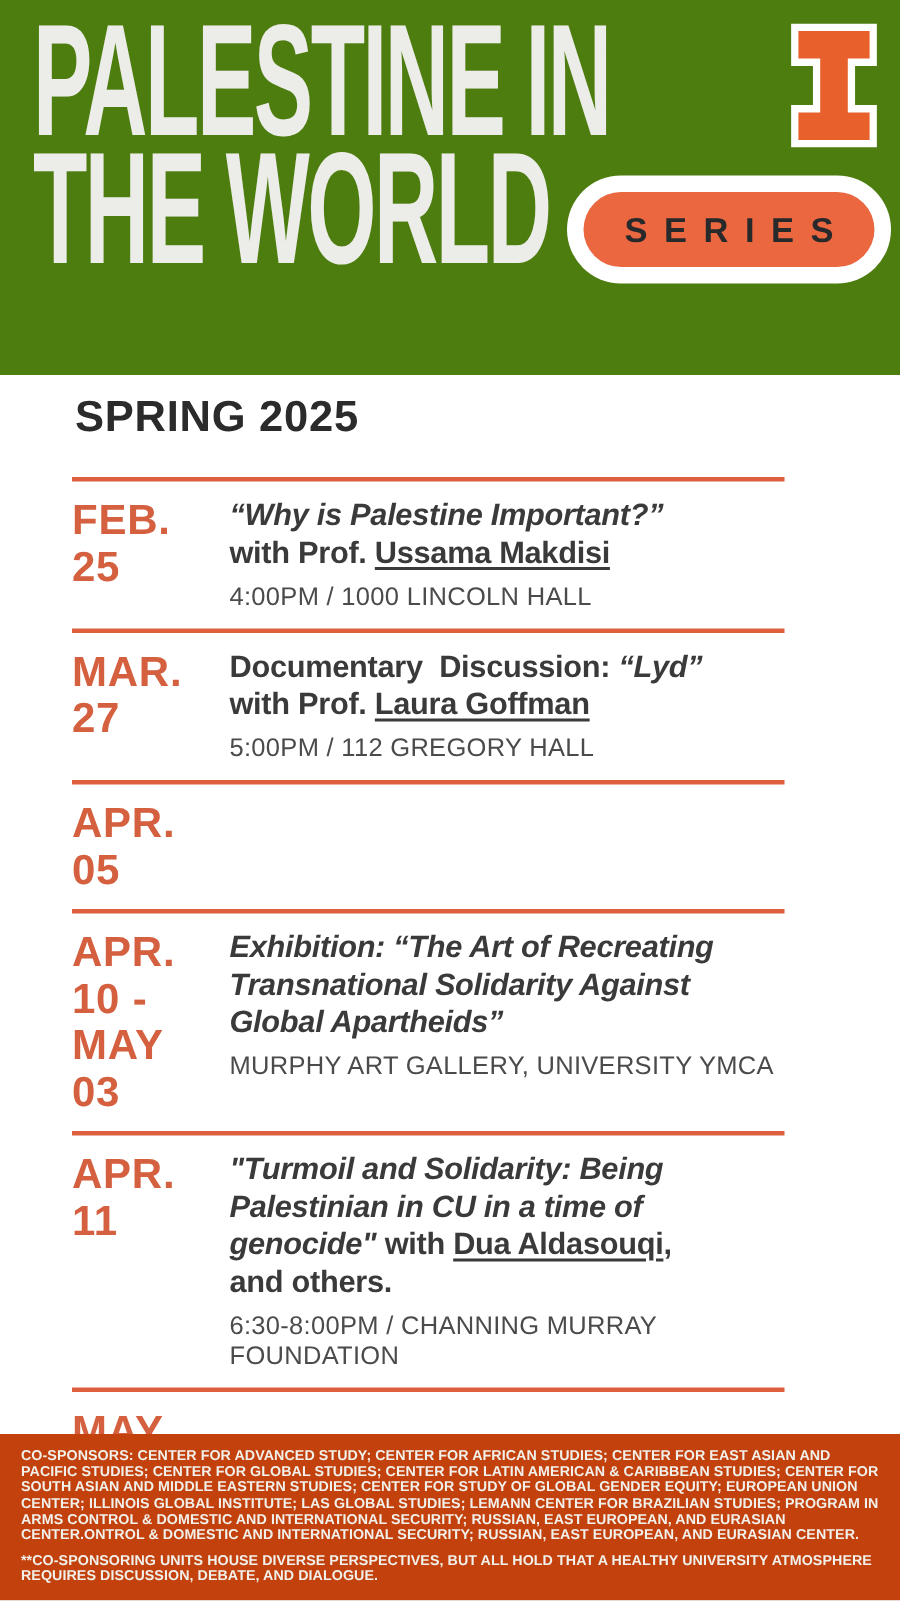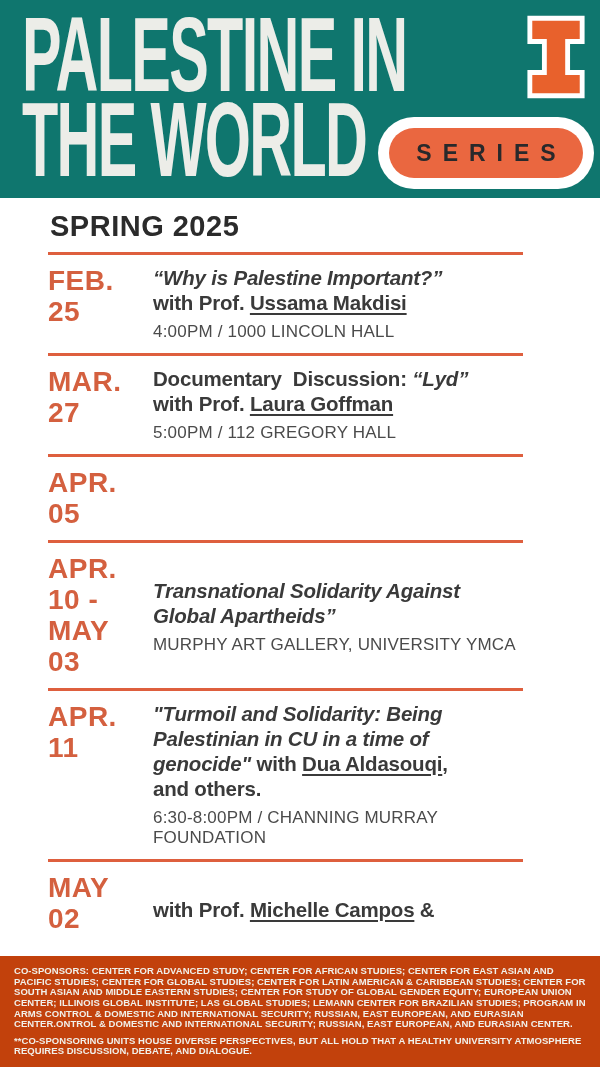--- a/index.html
+++ b/index.html
@@ -11,22 +11,22 @@
     margin: 0 auto;
     background: #ffffff;
     display: flex; flex-direction: column;
     overflow: hidden;
     position: relative;
   }
 
   
   .header {
     position: relative;
-    height: 198px;
-    background: #0f766e;
+    height: 250px;
+    background: #4d7c0f;
     flex: 0 0 auto;
   }
   .poster-title {
     position: absolute; left: 22px; top: 12px;
     color: #ecede8;
     font-weight: bold;
     font-size: 106px;
     line-height: 85px;
     letter-spacing: -3px;
     transform: scaleX(0.56);
@@ -67,21 +67,21 @@
     flex: 1 1 auto;
     padding: 10px 77px 0 48px;
     background: #ffffff;
     overflow: hidden;
   }
   .season-heading {
     font-size: 29px;
     font-weight: bold;
     color: #2b2b2b;
     letter-spacing: 0.5px;
-    padding: 2px 0 9px 2px;
+    padding: 2px 0 23px 2px;
     border-bottom: 3px solid #de5f3e;
   }
   .event-row {
     display: grid;
     grid-template-columns: 105px 1fr;
     border-bottom: 3px solid #de5f3e;
     padding: 10px 0 11px 0;
   }
   .event-row:last-child { border-bottom: none; }
   .event-date {
@@ -181,21 +181,21 @@
   </div>
 
   <div class="event-row">
     <div class="event-date">
             <div>APR.</div>
             <div>10 -</div>
             <div>MAY</div>
             <div>03</div>
           </div>
     <div>
-      <div class="event-title"><br><span class="italic">Transnational Solidarity Against</span><br><span class="italic">Global Apartheids”</span></div>
+      <div class="event-title"><span class="italic">Exhibition: “The Art of Recreating</span><br><span class="italic">Transnational Solidarity Against</span><br><span class="italic">Global Apartheids”</span></div>
       <div class="event-meta">
               <div>MURPHY ART GALLERY, UNIVERSITY YMCA</div>
             </div>
     </div>
   </div>
 
   <div class="event-row">
     <div class="event-date">
             <div>APR.</div>
             <div>11</div>

